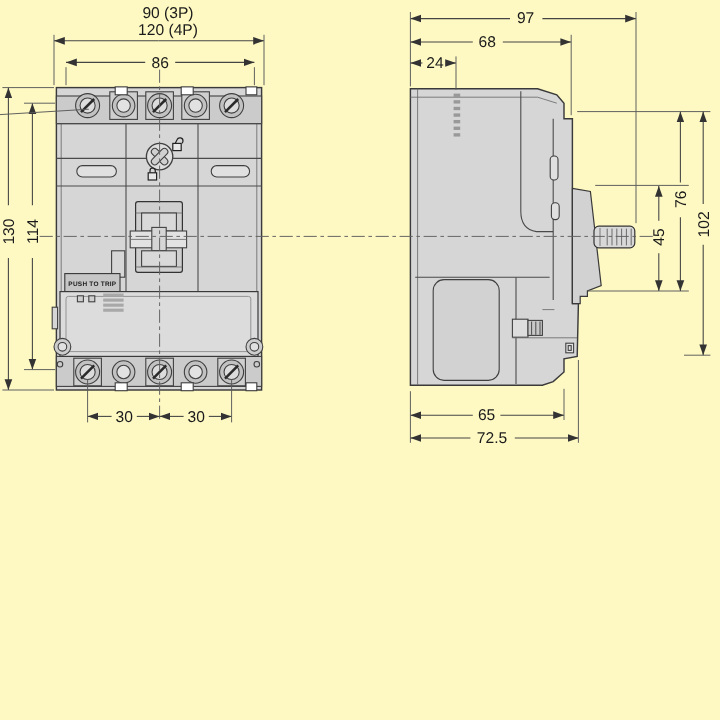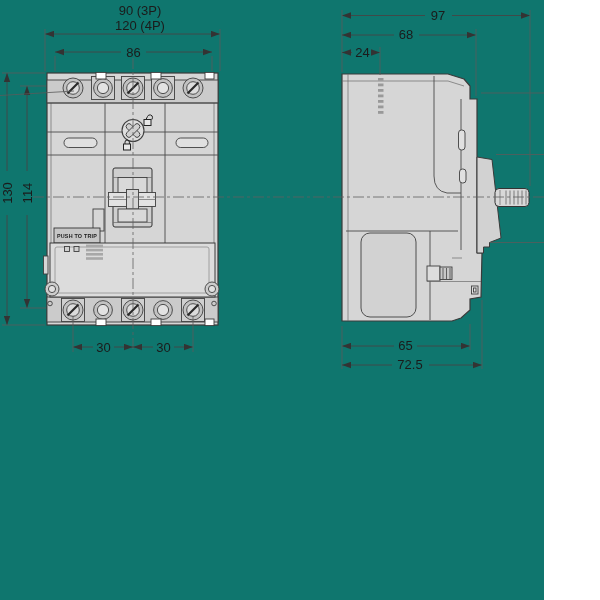--- a/index.html
+++ b/index.html
@@ -1,16 +1,16 @@
 <!DOCTYPE html>
 <html><head>
 <meta charset="utf-8">
 <style>
   html,body{margin:0;padding:0;background:#ffffff;}
-  .stage{position:relative;width:544px;height:600px;background:#0f766e;overflow:hidden;
+  .stage{position:relative;width:600px;height:600px;background:#fef9c3;overflow:hidden;
          font-family:"Liberation Sans", sans-serif;}
   svg{display:block;}
   text{font-family:"Liberation Sans", sans-serif;fill:#1b1b1b;}
   .dimtxt{font-size:13px;}
   .tinytxt{font-size:5.4px;font-weight:bold;letter-spacing:.2px;}
   .dimline{stroke:#454545;stroke-width:0.9;fill:none;}
   .extline{stroke:#5a5a5a;stroke-width:0.8;fill:none;}
   .cline{stroke:#606060;stroke-width:0.8;fill:none;stroke-dasharray:11 3 3 3;}
   .outline{stroke:#3a3a3a;stroke-width:1.2;fill:#d6d6d6;}
   .seam{stroke:#4a4a4a;stroke-width:0.9;fill:none;}

